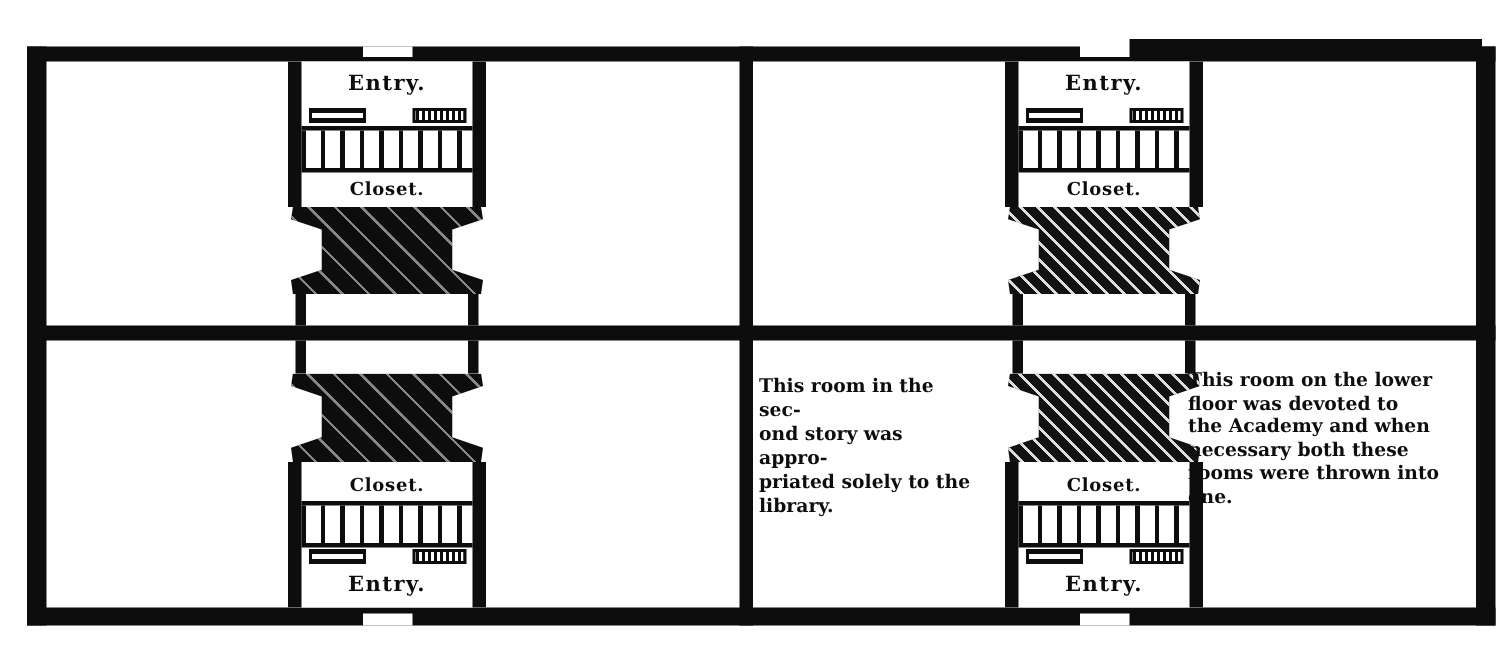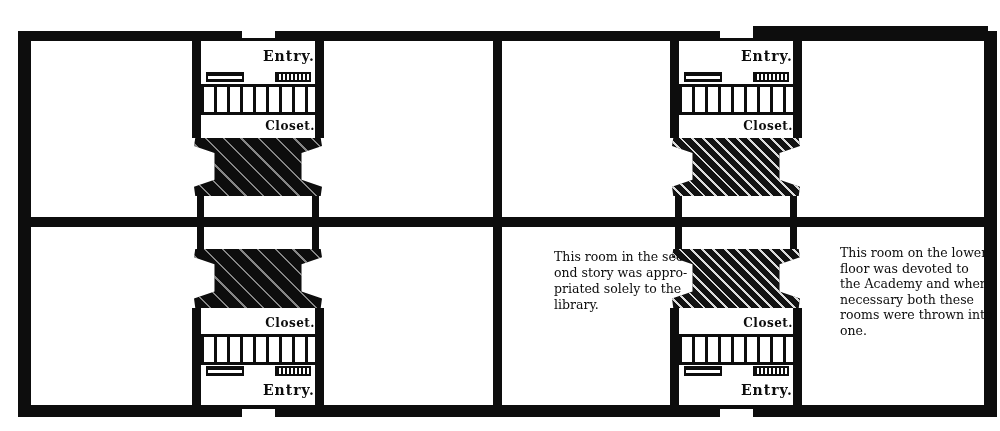--- a/index.html
+++ b/index.html
@@ -13,21 +13,21 @@
   .plan { position:absolute; top:41px; width:132px; height:364px; }
   .plan.p-left  { left:192px; }
   .plan.p-right { left:670px; }
 
   .assembly { position:absolute; left:0; width:132px; box-sizing:border-box;
               background:var(--paper); border-left:9px solid var(--ink);
               border-right:9px solid var(--ink); }
   .assembly.a-top { top:0; height:97px; }
   .assembly.a-bottom { top:267px; height:97px; }
 
-  .row-label { text-align:right; font-weight:bold; color:var(--ink);
+  .row-label { text-align:center; font-weight:bold; color:var(--ink);
                box-sizing:border-box; }
   .entry-label  { height:30px; padding-top:7px; font-size:14px; letter-spacing:1px; }
   .closet-label { height:23px; padding-top:4px; font-size:12px; letter-spacing:.5px; }
   .a-bottom .closet-label { height:26px; padding-top:8px; }
   .a-bottom .entry-label  { height:27px; padding-top:4px; }
 
   .landing-row { position:relative; height:13px; }
   .landing { position:absolute; top:1px; height:10px; box-sizing:border-box;
              border:2px solid var(--ink); }
   .landing.l-a { left:5px;  width:38px;
@@ -51,22 +51,22 @@
   .chimney.hatched {
      background-color:#121212;
      background-image:repeating-linear-gradient(45deg, rgba(255,255,255,0) 0 6px,
                        rgba(255,255,255,.85) 6px 8px); }
 
   .passage { position:absolute; left:5px; width:122px; box-sizing:border-box;
              border-left:7px solid var(--ink); border-right:7px solid var(--ink); }
   .passage.ps-upper { top:155px; height:21px; }
   .passage.ps-lower { top:186px; height:22px; }
 
-  .note { position:absolute; color:var(--ink); font-weight:normal;
-          white-space:pre-line;margin-left:48px; }
+  .note { position:absolute; color:var(--ink); font-weight:bold;
+          white-space:pre-line; }
   .note.n-library { left:506px; top:249px; width:144px; font-size:12.5px; line-height:16px; }
   .note.n-academy { left:792px; top:245px; width:184px; font-size:12.5px; line-height:15.5px; }
 </style>
 </head>
 <body>
 
 <div class="stage">
 
   <div class="wall" style="left:18px;top:31px;width:979px;height:10px"></div>
   <div class="wall" style="left:750px;top:26px;width:238px;height:8px"></div>

